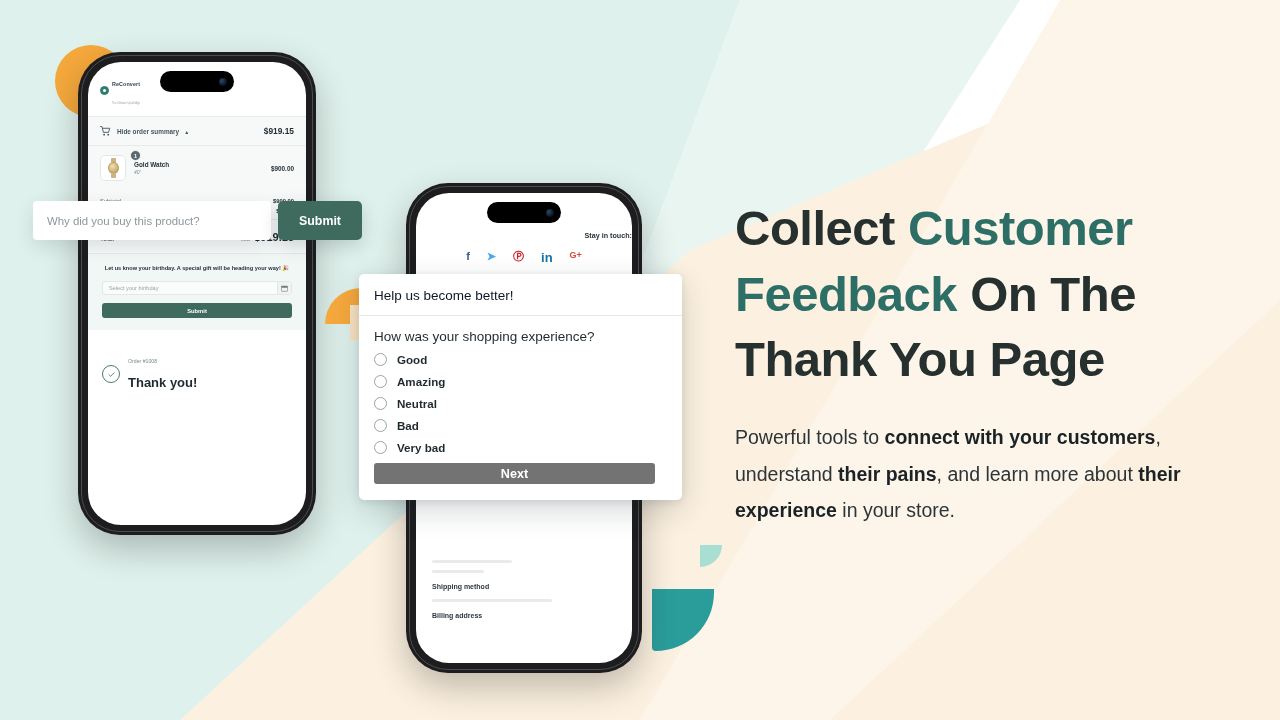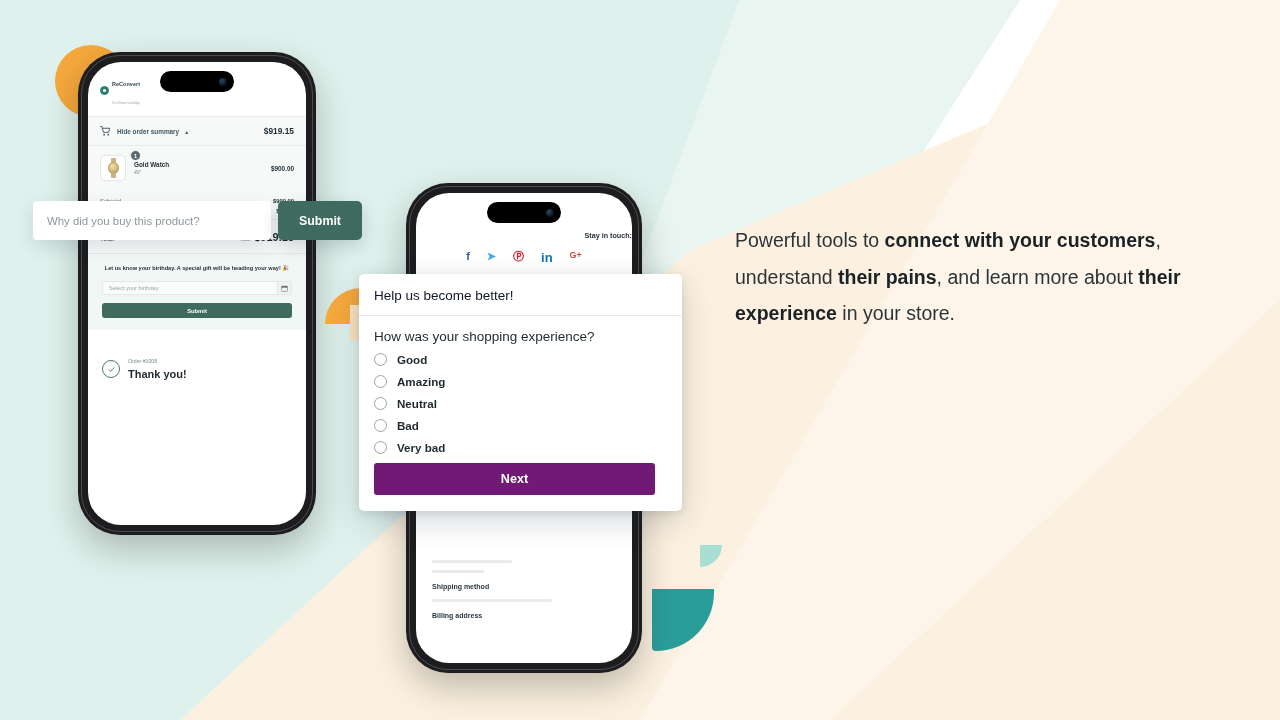--- a/index.html
+++ b/index.html
@@ -181,21 +181,21 @@
   .p1-gap { height:16px; background:#fff; }
   .thanks {
     display:flex; align-items:center; gap:8px; padding:12px 14px;
     background:#fff;
   }
   .check-circle {
     width:18px; height:18px; border-radius:50%; border:1.3px solid #4e7a6c;
     display:flex; align-items:center; justify-content:center; flex:0 0 auto;
   }
   .thanks .ord { font-size:5.2px; color:#7c8a90; }
-  .thanks .ty { font-size:11px; font-weight:bold; color:#1f2a2f; margin-top:4px; }
+  .thanks .ty { font-size:13px; font-weight:bold; color:#1f2a2f; margin-top:11px; }
 
   
   .p2-top { padding:38px 0 0 0; text-align:right; }
   .stay { font-size:7.2px; font-weight:bold; color:#26323a; }
   .socials { display:flex; justify-content:center; gap:17px; margin-top:11px; }
   .socials .s { font-size:11px; font-weight:bold; line-height:1; }
   .p2-body { padding:0 16px; }
   .sk { height:3px; border-radius:2px; background:#e8eaec; margin-bottom:7px; }
   .p2-label { font-size:7px; font-weight:bold; color:#2b3840; margin:10px 0 9px 0; }
 
@@ -207,21 +207,21 @@
     overflow:hidden;
   }
   .sc-head { padding:14px 15px 12px 15px; border-bottom:1px solid #e7eaec; }
   .sc-title { font-size:13.5px; color:#0f172a; }
   .sc-body { padding:13px 27px 16px 15px; }
   .sc-q { font-size:13.5px; color:#1f2a2f; margin-bottom:9px; }
   .opt { display:flex; align-items:center; gap:10px; margin-bottom:9px; }
   .radio { width:13px; height:13px; border-radius:50%; border:1.4px solid #9aa3a8; background:#fff; flex:0 0 auto; }
   .opt-label { font-size:11.6px; font-weight:bold; color:#1f2a2f; }
   .next-btn {
-    margin-top:9px; height:32px; background:#701a75; border-radius:3px;
+    margin-top:9px; height:21px; background:#737373; border-radius:3px;
     display:flex; align-items:center; justify-content:center;
     color:#fff; font-size:12.6px; font-weight:bold;
   }
 
   
   #feedback-widget { position:absolute; left:33px; top:201px; display:flex; gap:7px; align-items:stretch; }
   .fb-input {
     width:238px; height:39px; background:#fff; border-radius:4px;
     box-shadow: 0 6px 18px rgba(20,40,50,.13);
     display:flex; align-items:center; padding-left:14px;
@@ -416,16 +416,17 @@
   </div>
 
   <div id="feedback-widget">
     <div class="fb-input">
       <span class="ph">Why did you buy this product?</span>
     </div>
     <div class="fb-submit">Submit</div>
   </div>
 
   <div id="copy">
+    <h1 id="headline"><span>Collect </span><span class="accent">Customer Feedback</span><span> On The Thank You Page</span></h1>
     <p id="subcopy"><span>Powerful tools to </span><b>connect with your customers</b><span>, understand </span><b>their pains</b><span>, and learn more about </span><b>their experience</b><span> in your store.</span></p>
   </div>
 
 </div>
 
 </body></html>

